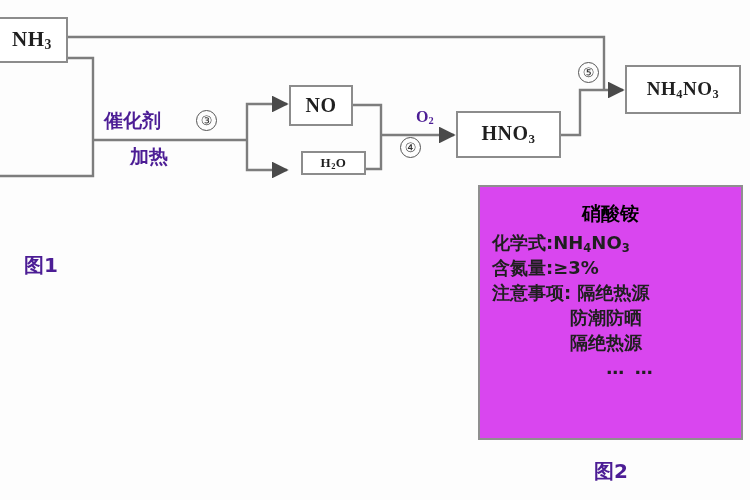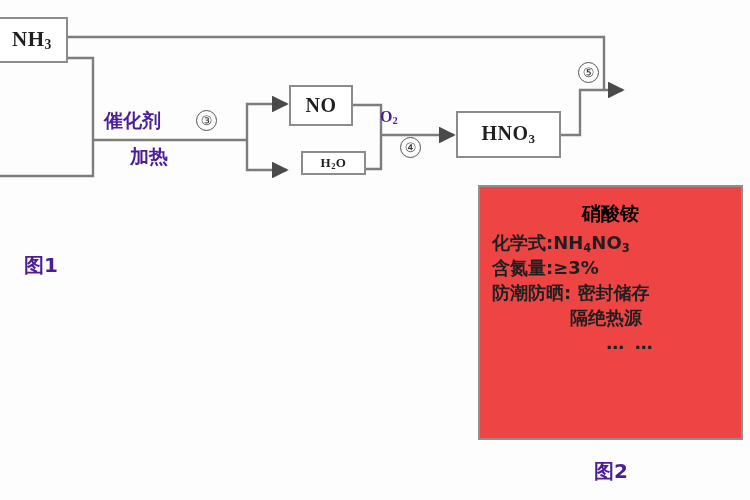--- a/index.html
+++ b/index.html
@@ -60,21 +60,21 @@
   }
   #label-catalyst {
     left: 104px; top: 108px;
     font-size: 19px;
   }
   #label-heat {
     left: 130px; top: 144px;
     font-size: 19px;
   }
   #label-o2 {
-    left: 380px; top: 108px;
+    left: 416px; top: 108px;
     font-size: 16px;
     font-family: "Liberation Serif", "DejaVu Serif", serif;
     font-weight: bold;
     text-align: center;
   }
   #label-o2 sub { font-size: 0.65em; vertical-align: -0.22em; }
   #label-fig1 {
     left: 24px; top: 252px;
     font-size: 20px;
   }
@@ -99,21 +99,21 @@
   #circ-3 { left: 196px; top: 110px; }
   #circ-4 { left: 400px; top: 137px; }
   #circ-5 { left: 578px; top: 62px; }
 
   #info-card {
     position: absolute;
     left: 478px; top: 185px;
     width: 265px; height: 255px;
     box-sizing: border-box;
     border: 2px solid #8f8f8f;
-    background: #ef4444;
+    background: #d946ef;
     padding: 14px 12px 8px 12px;
   }
   #info-card .card-title {
     text-align: center;
     font-size: 19px;
     margin-bottom: 4px;
   }
   #info-card .card-line {
     font-size: 18px;
     line-height: 1.38;
@@ -179,20 +179,23 @@
   </div>
 
   <div class="node" id="node-h2o">
     <span class="formula">H<sub>2</sub>O</span>
   </div>
 
   <div class="node" id="node-hno3">
     <span class="formula">HNO<sub>3</sub></span>
   </div>
 
+  <div class="node" id="node-nh4no3">
+    <span class="formula">NH<sub>4</sub>NO<sub>3</sub></span>
+  </div>
 
   <div class="plain-label cjk" id="label-catalyst">催化剂</div>
 
   <div class="plain-label cjk" id="label-heat">加热</div>
 
   <div class="plain-label" id="label-o2">O<sub>2</sub></div>
 
   <div class="circled" id="circ-3">
     <span style="font-size:13px;line-height:1;">③</span>
   </div>
@@ -204,18 +207,19 @@
   </div>
 
   <div class="plain-label cjk" id="label-fig1">图1</div>
 
   <div class="plain-label cjk" id="label-fig2">图2</div>
 
   <div id="info-card">
     <div class="card-title cjk">硝酸铵</div>
     <div class="card-line cjk">化学式:NH<sub>4</sub>NO<sub>3</sub></div>
     <div class="card-line cjk">含氮量:≥3%</div>
-    <div class="card-line cjk">防潮防晒: 密封储存</div>
+    <div class="card-line cjk">注意事项: 隔绝热源</div>
+    <div class="card-line cjk indent">防潮防晒</div>
     <div class="card-line cjk indent">隔绝热源</div>
     <div class="card-line dots cjk">…  …</div>
   </div>
 
 </div>
 
 </body></html>

